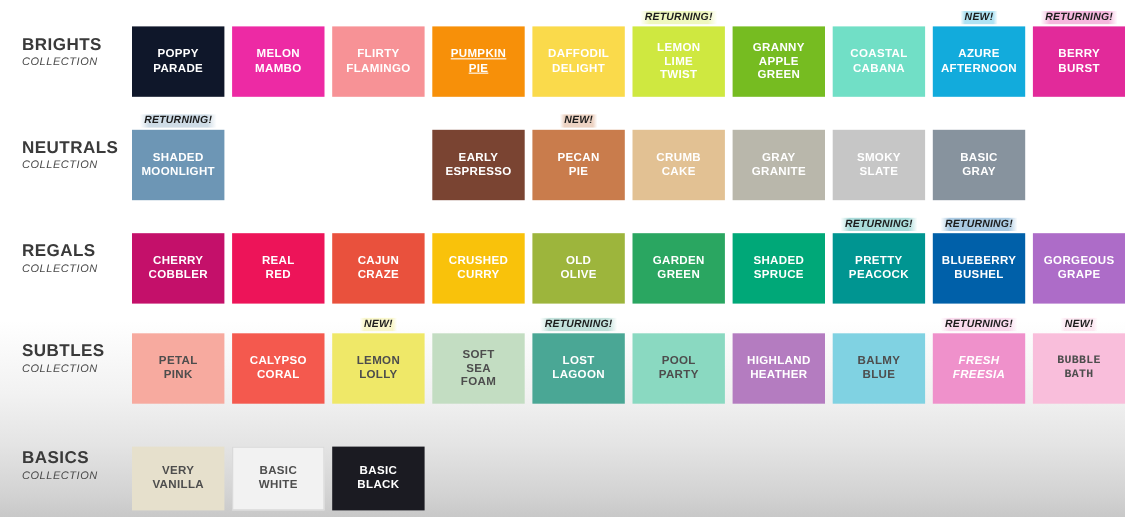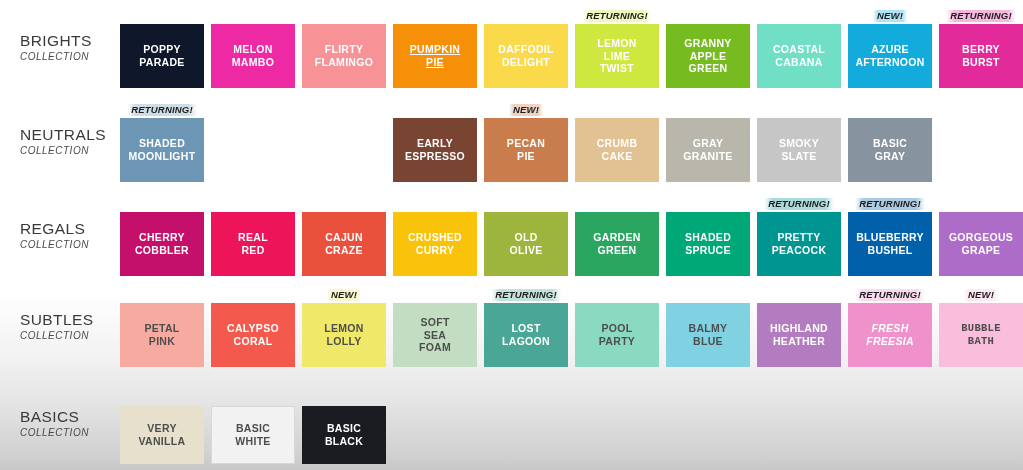--- a/index.html
+++ b/index.html
@@ -24,21 +24,21 @@
   }
   .row-label {
     width: 120px;
     flex: 0 0 120px;
     padding-left: 20px;
     padding-top: 24px;
     text-align: left;
   }
   .row-label .cname {
     font-size: 15.5px;
-    font-weight: normal;
+    font-weight: bold;
     letter-spacing: 0.4px;
     color: #3a3a3a;
     line-height: 1.15;
   }
   .row-label .csub {
     font-size: 10px;
     font-style: italic;
     letter-spacing: 0.5px;
     color: #4a4a4a;
     margin-top: 1px;
@@ -381,30 +381,30 @@
         </div>
         <div class="cell">
           <div class="badge-slot"></div>
           <div class="swatch" style="background: rgb(138, 217, 193);">
             <span style="color: rgb(77, 77, 77);">POOL
 PARTY</span>
           </div>
         </div>
         <div class="cell">
           <div class="badge-slot"></div>
+          <div class="swatch" style="background: rgb(180, 124, 192);">
+            <span style="color: rgb(255, 255, 255);">HIGHLAND
+HEATHER</span>
+          </div>
+        </div>
+        <div class="cell">
+          <div class="badge-slot"></div>
           <div class="swatch" style="background: rgb(128, 210, 226);">
             <span style="color: rgb(77, 77, 77);">BALMY
 BLUE</span>
-          </div>
-        </div>
-        <div class="cell">
-          <div class="badge-slot"></div>
-          <div class="swatch" style="background: rgb(180, 124, 192);">
-            <span style="color: rgb(255, 255, 255);">HIGHLAND
-HEATHER</span>
           </div>
         </div>
         <div class="cell">
           <div class="badge-slot">
             <div class="badge" style="background: linear-gradient(to right, transparent 0%, rgba(239, 145, 203, 0.333) 12%, rgba(239, 145, 203, 0.333) 88%, transparent 100%);">RETURNING!</div>
           </div>
           <div class="swatch" style="background: rgb(239, 145, 203); font-style: italic;">
             <span style="color: rgb(255, 255, 255);">FRESH
 FREESIA</span>
           </div>

